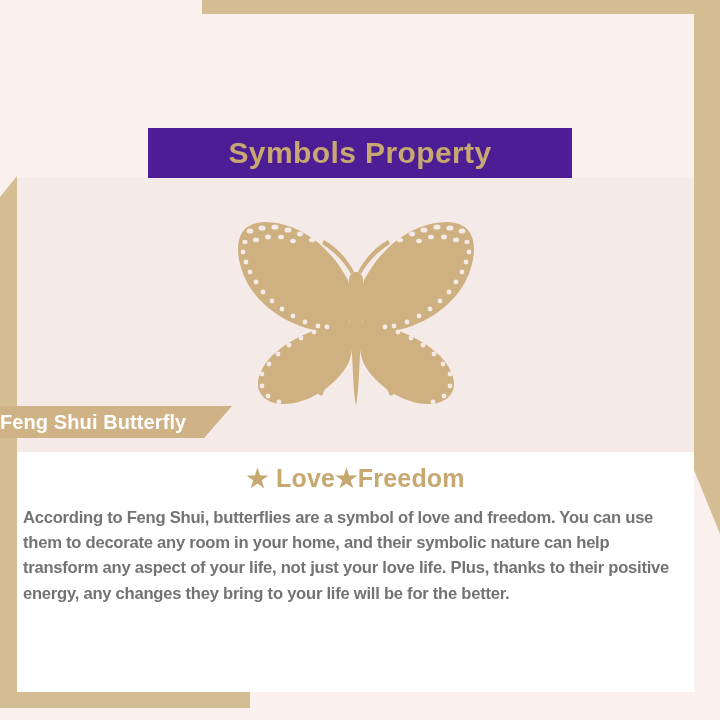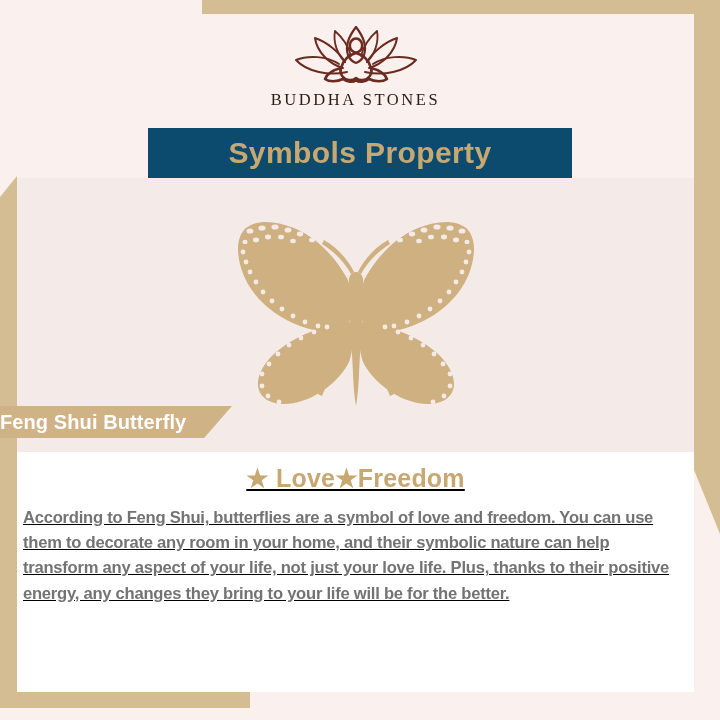--- a/index.html
+++ b/index.html
@@ -94,21 +94,21 @@
     white-space: nowrap;
   }
 
   
   .title-bar {
     position: absolute;
     top: 128px;
     left: 148px;
     width: 424px;
     height: 50px;
-    background: #0c4a6e;
+    background: #4c1d95;
     display: flex;
     align-items: center;
     justify-content: center;
   }
   .title-text {
     font-family: "Liberation Sans Narrow", "Liberation Sans", sans-serif;
     font-size: 30px;
     font-weight: bold;
     letter-spacing: 0.4px;
     color: #c8a871;
@@ -156,21 +156,20 @@
   }
 
   
   .body-section {
     position: absolute;
     top: 452px;
     left: 17px;
     right: 26px;
     bottom: 28px;
     background: #ffffff;
-    text-decoration: underline;
   }
   .subtitle {
     margin-top: 12px;
     text-align: center;
     font-family: "Liberation Sans Narrow", "Liberation Sans", sans-serif;
     font-size: 25px;
     font-weight: bold;
     color: #c8a871;
     letter-spacing: 0.2px;
     white-space: nowrap;
@@ -198,50 +197,20 @@
 <body>
 
 <div class="page">
 
   <div class="frame-top-right"></div>
   <div class="frame-right"></div>
   <div class="frame-left"></div>
   <div class="frame-bottom-left"></div>
   <div class="frame-gap-top-left"></div>
 
-  <div class="header">
-    <svg class="logo-mark" viewBox="0 0 158 66">
-      <g fill="none" stroke="#6b2b20" stroke-width="2.2" stroke-linecap="round" stroke-linejoin="round">
-
-        <path d="M70 50 C52 54 30 50 19 38 C31 33 50 34 62 42" stroke-width="2"></path>
-
-        <path d="M88 50 C106 54 128 50 139 38 C127 33 108 34 96 42" stroke-width="2"></path>
-
-        <path d="M66 46 C52 42 40 30 38 16 C50 20 62 30 68 40" stroke-width="2"></path>
-
-        <path d="M92 46 C106 42 118 30 120 16 C108 20 96 30 90 40" stroke-width="2"></path>
-
-        <path d="M68 40 C60 32 56 20 58 9 C66 16 72 26 74 34" stroke-width="1.8"></path>
-
-        <path d="M90 40 C98 32 102 20 100 9 C92 16 86 26 84 34" stroke-width="1.8"></path>
-
-        <path d="M79 5 C72 14 68 24 71 33 C73 38 76 40 79 41 C82 40 85 38 87 33 C90 24 86 14 79 5 Z" stroke-width="2.2"></path>
-      </g>
-      <g fill="none" stroke="#6b2b20" stroke-width="2.6" stroke-linecap="round" stroke-linejoin="round">
-
-        <ellipse cx="79" cy="23.5" rx="6.2" ry="7"></ellipse>
-
-        <path d="M79 31 C71 33 66 39 64 46 C62 52 66 57 72 58 C75 58.6 77 57.6 79 56 C81 57.6 83 58.6 86 58 C92 57 96 52 94 46 C92 39 87 33 79 31 Z"></path>
-        <path d="M64 46 C56 48 50 52 48 57 C52 60 60 60 66 57"></path>
-        <path d="M94 46 C102 48 108 52 110 57 C106 60 98 60 92 57"></path>
-        <path d="M66 57 C70 60 76 61 79 58 C82 61 88 60 92 57"></path>
-      </g>
-    </svg>
-    <div class="logo-word">BUDDHA STONES</div>
-  </div>
 
   <div class="title-bar">
     <div class="title-text">Symbols Property</div>
   </div>
 
   <div class="butterfly-panel">
     <svg class="butterfly-svg" viewBox="0 0 320 196">
       <g fill="#cfb181">
 
         <path d="M152 66 C140 44 122 24 98 14 C78 6 60 6 50 14 C42 21 40 34 44 50 C50 76 72 100 104 112 C122 119 140 119 150 112 C156 107 157 95 155 84 Z

